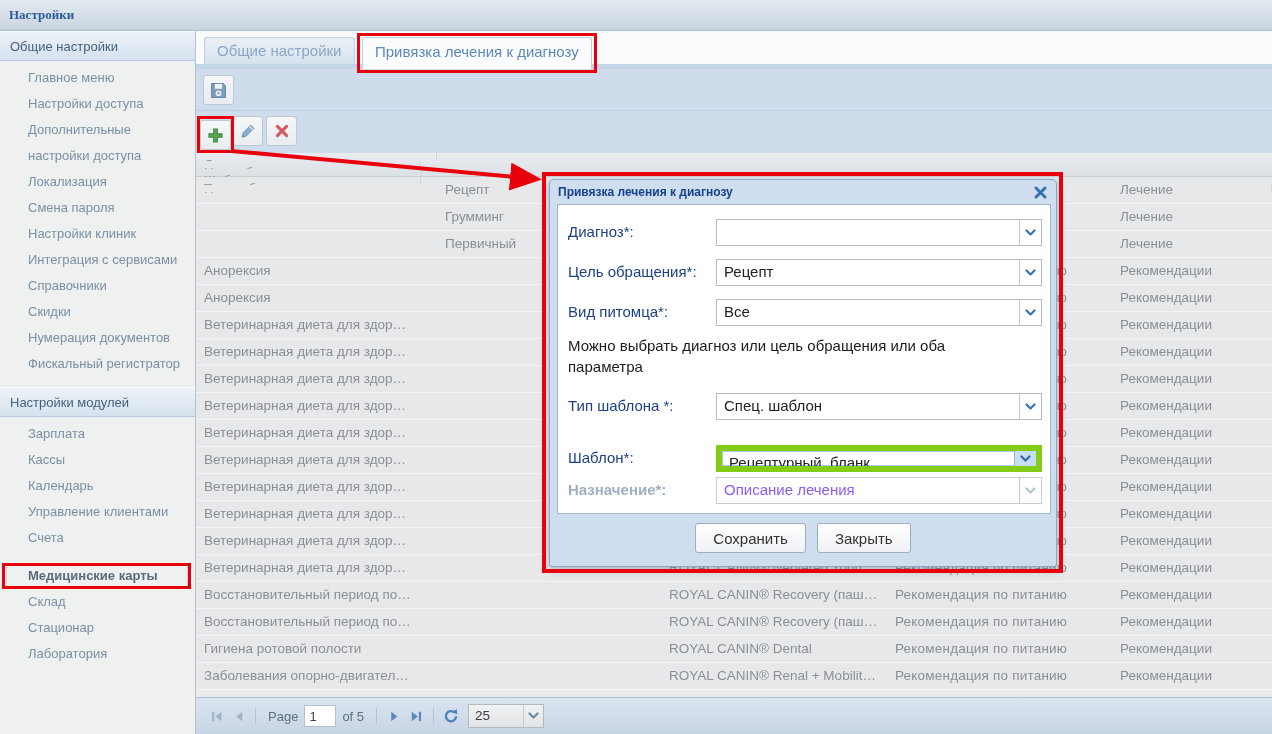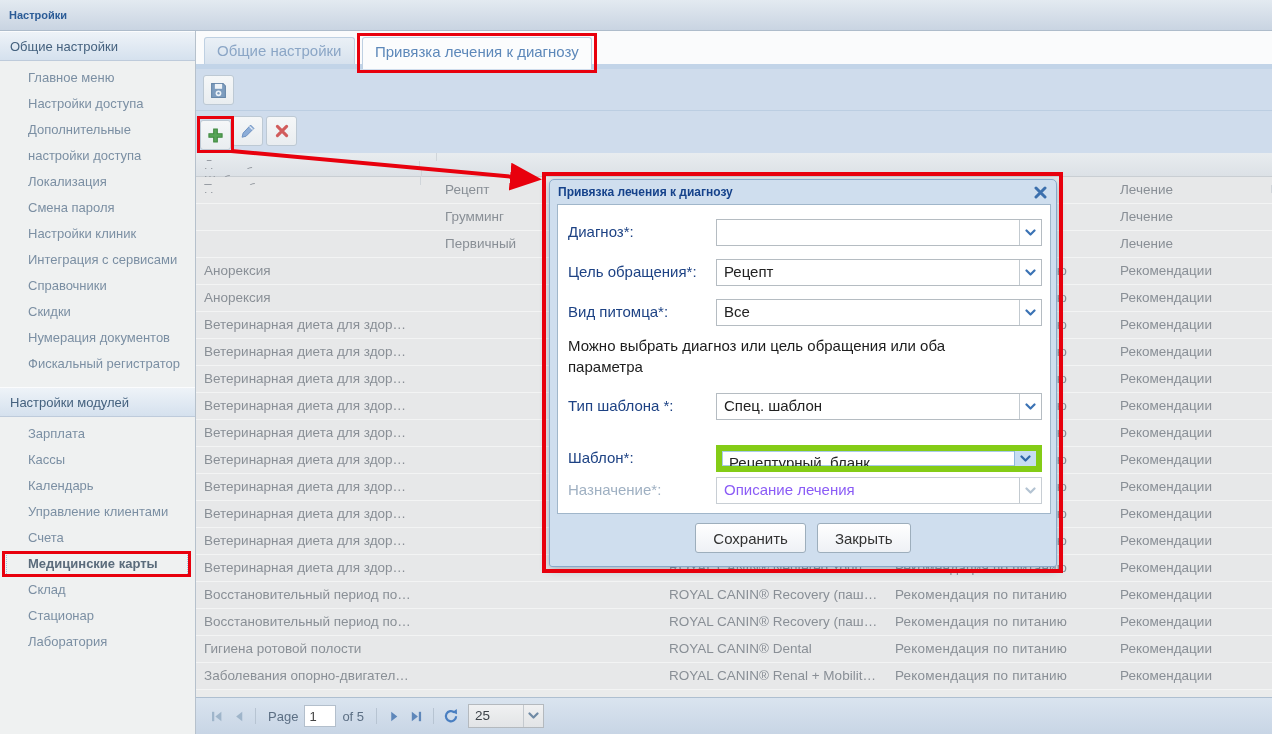--- a/index.html
+++ b/index.html
@@ -2,30 +2,30 @@
 <html><head>
 <meta charset="utf-8">
 <style>
   * { margin:0; padding:0; box-sizing:border-box; }
   html,body { width:1272px; height:734px; font-family:"Liberation Sans","DejaVu Sans",sans-serif; background:#fff; overflow:hidden; position:relative; }
 
   
   .topbar { position:absolute; left:0; top:0; width:1272px; height:31px;
     background:linear-gradient(#e3eaf1,#c9d4e2); border-bottom:1px solid #aebccb;
     display:flex; align-items:center; padding-left:9px; }
-  .topbar .title { font-size:11px; font-weight:bold; color:#2b5c97; }
+  .topbar .title { font-size:13px; font-weight:bold; color:#2b5c97;font-family:Liberation Serif, serif; }
 
   
   .sidebar { position:absolute; left:0; top:31px; width:196px; height:703px;
     background:#eff1f1; border-right:1px solid #b6c1cc; overflow:hidden; }
   .sb-group-header { height:30px; line-height:29px; padding-left:10px; font-size:13px; color:#44617e;
     background:linear-gradient(#eef3f8,#d5e1ee); border-top:1px solid #fbfcfd; border-bottom:1px solid #becbdb; cursor:pointer; }
   .sb-body { padding:4px 0 10px 0; }
   .sb-item { position:relative; padding:0 6px 0 28px; font-size:13px; line-height:26px; color:#7b8fa3; cursor:pointer; }
-  .sb-item.sel { font-weight:bold; color:#55markdown6b7b; }
+  .sb-item.sel { font-weight:bold; color:#55markdown6b7b;margin-top:12px; }
   .sb-item.sel { font-weight:bold; color:#5a6b7b; }
   .sb-item.sel .focus-dots { position:absolute; left:6px; right:7px; top:1px; bottom:1px; border:1px dotted #9fc1e0; pointer-events:none; }
 
   
   .tabbar { position:absolute; left:196px; top:31px; width:1076px; height:38px; background:#fafbfc; }
   .tabbar .band { position:absolute; left:0; bottom:0; width:100%; height:5px; background:#c2d4e8; }
   .tab { position:absolute; top:6px; height:32px; line-height:28px; padding:0 12px; font-size:15px;
     border:1px solid #bed0e2; border-bottom:none; border-radius:3px 3px 0 0; cursor:pointer; white-space:nowrap; }
   .tab.inactive { left:8px; height:27px; background:linear-gradient(#eaf0f6,#d7e2ee); color:#8ba6c6; line-height:25px; }
   .tab.active { left:166px; background:#fbfcfd; color:#5d88ba; z-index:2; position:absolute; }
@@ -66,21 +66,21 @@
   
   .dialog { position:absolute; left:549px; top:179px; width:508px; height:388px; z-index:40;
     background:#cfdeee; border:1px solid #87a9cb; border-radius:5px 5px 3px 3px;
     box-shadow:0 3px 10px rgba(60,80,110,.35); }
   .dlg-titlebar { height:24px; display:flex; align-items:center; padding:0 7px 0 8px; }
   .dlg-title { flex:1; font-size:12px; font-weight:bold; color:#15428b; }
   .dlg-close { width:17px; height:17px; display:flex; align-items:center; justify-content:center; cursor:pointer; }
   .dlg-panel { position:absolute; left:7px; top:24px; width:494px; height:310px; background:#fff; border:1px solid #a0b6ca; }
   .f-row { position:absolute; left:0; width:100%; height:27px; }
   .f-label { position:absolute; left:10px; top:4px; width:146px; font-size:15px; color:#1d4284; }
-  .f-label.disabled { color:#9fb0c2; }
+  .f-label.disabled { color:#9fb0c2;font-weight:bold; }
   .combo { position:absolute; left:158px; top:0; width:326px; height:27px; display:flex;
     border:1px solid #b5bcc2; background:#fff; cursor:pointer; }
   .combo .val { flex:1; font-size:15px; color:#222; padding:3px 7px; white-space:nowrap; overflow:hidden; }
   .combo .trig { width:22px; display:flex; align-items:center; justify-content:center; border-left:1px solid #c3cad0; background:#fff; }
   .combo.focused { border:6px solid #84cc16; box-shadow:0 0 0 1px #a9cbe9 inset;gap:6px; }
   .combo.focused .trig { background:#c7ddf2; border-left-color:#8fb8de; }
   .combo.disabled { border-color:#c8ced4; cursor:default; }
   .combo.disabled .val { color:#8b5cf6; }
   .dlg-note { position:absolute; left:10px; top:130px; width:452px; font-size:15px; line-height:21px; color:#1c1c1c; }
   .dlg-footer { position:absolute; left:0; top:334px; width:100%; height:54px; display:flex; justify-content:center; gap:11px; padding-top:9px; }

